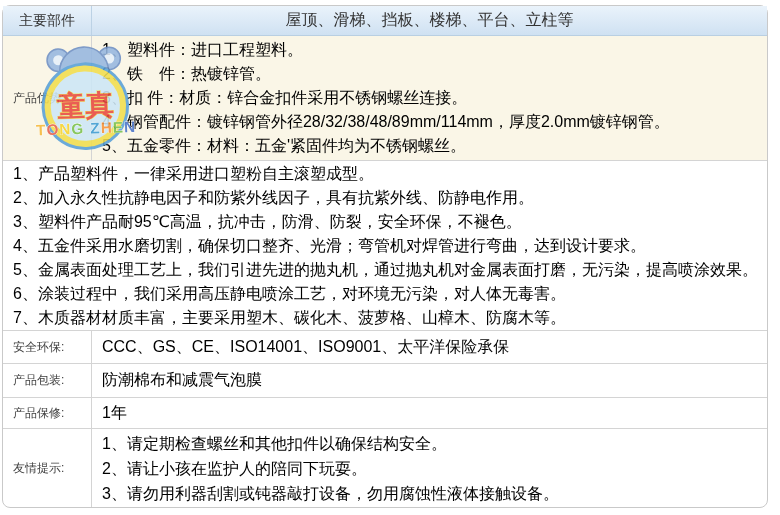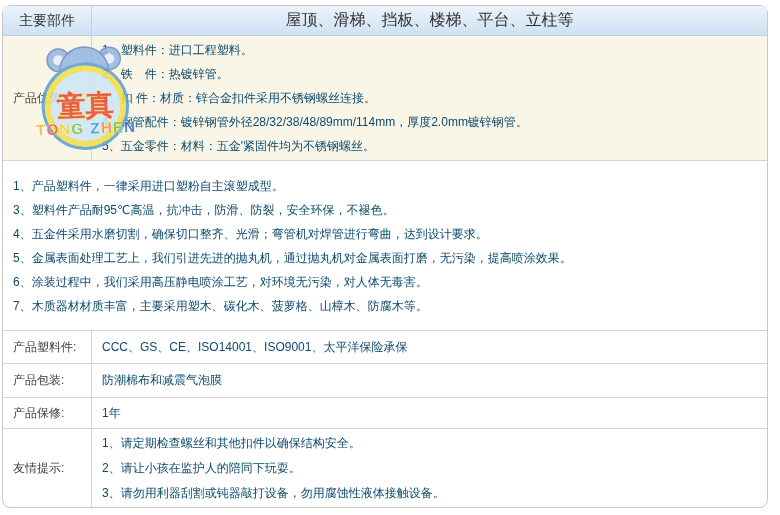--- a/index.html
+++ b/index.html
@@ -20,21 +20,21 @@
     width:89px;min-width:89px;box-sizing:border-box;
     border-right:1px solid #d4d4d4;
     display:flex;align-items:center;
     padding-left:10px;
     font-size:12px;color:#404040;
   }
   .cell-content{
     flex:1;box-sizing:border-box;
     display:flex;flex-direction:column;justify-content:center;
     padding:0 10px;
-    font-size:12px;color:#0c4a6e;
+    font-size:16px;color:#000000;
   }
   .row-header{
     height:30px;
     background:linear-gradient(to bottom,#eaf3fb,#cfe1f2);
     border-bottom:1px solid #b9cfe2;
   }
   .row-header .cell-label{
     justify-content:center;padding-left:0;
     font-size:14px;color:#333333;
     border-right:1px solid #bcd2e5;
@@ -76,31 +76,32 @@
         <li>4、钢管配件：镀锌钢管外径28/32/38/48/89mm/114mm，厚度2.0mm镀锌钢管。</li>
         <li>5、五金零件：材料：五金'紧固件均为不锈钢螺丝。</li>
       </ul>
     </div>
   </div>
 
   <div class="row row-advantages">
     <div class="cell-content">
       <ul class="line-list">
         <li>1、产品塑料件，一律采用进口塑粉自主滚塑成型。</li>
+        <li>2、加入永久性抗静电因子和防紫外线因子，具有抗紫外线、防静电作用。</li>
         <li>3、塑料件产品耐95℃高温，抗冲击，防滑、防裂，安全环保，不褪色。</li>
         <li>4、五金件采用水磨切割，确保切口整齐、光滑；弯管机对焊管进行弯曲，达到设计要求。</li>
         <li>5、金属表面处理工艺上，我们引进先进的抛丸机，通过抛丸机对金属表面打磨，无污染，提高喷涂效果。</li>
         <li>6、涂装过程中，我们采用高压静电喷涂工艺，对环境无污染，对人体无毒害。</li>
         <li>7、木质器材材质丰富，主要采用塑木、碳化木、菠萝格、山樟木、防腐木等。</li>
       </ul>
     </div>
   </div>
 
   <div class="row row-certification">
-    <div class="cell-label">产品塑料件:</div>
+    <div class="cell-label">安全环保:</div>
     <div class="cell-content">CCC、GS、CE、ISO14001、ISO9001、太平洋保险承保</div>
   </div>
 
   <div class="row row-packaging">
     <div class="cell-label">产品包装:</div>
     <div class="cell-content">防潮棉布和减震气泡膜</div>
   </div>
 
   <div class="row row-warranty">
     <div class="cell-label">产品保修:</div>

